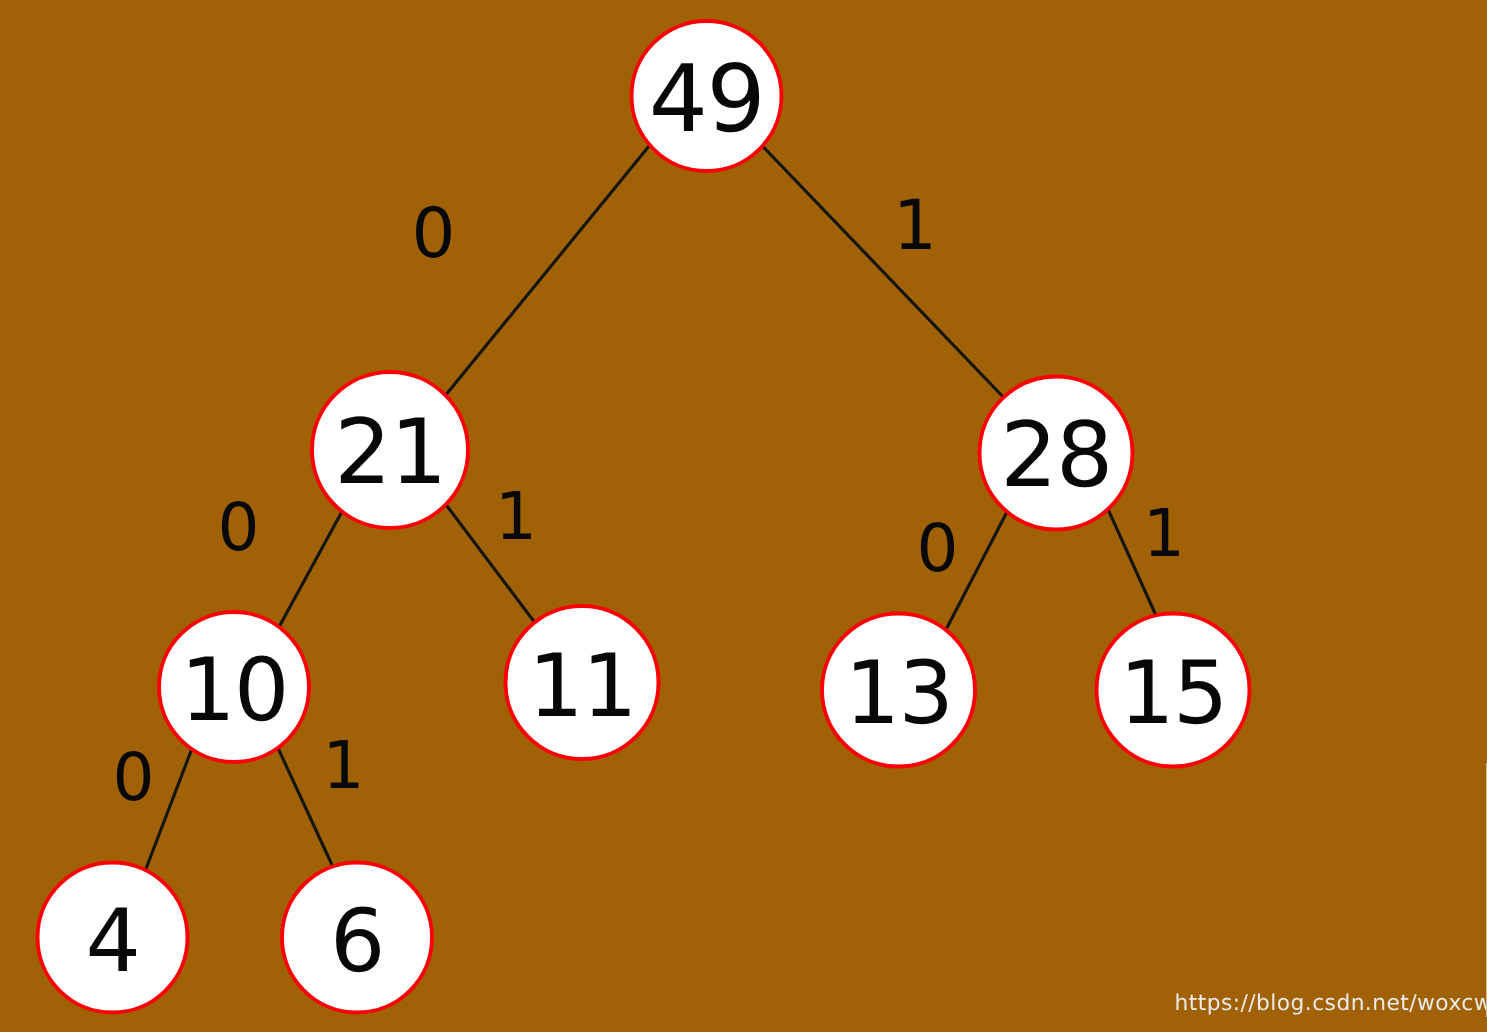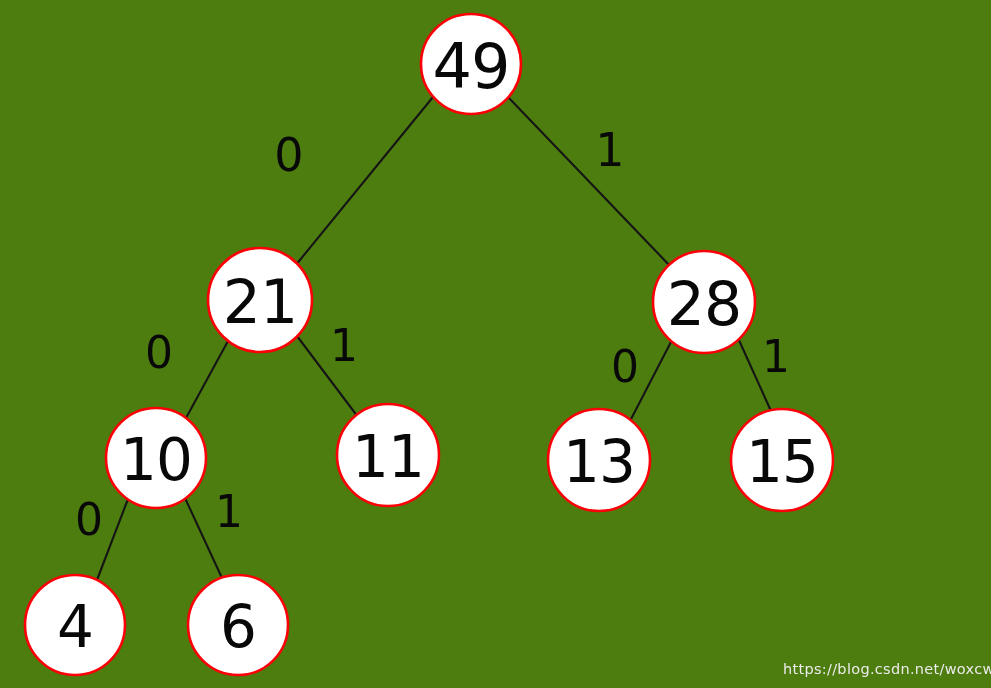--- a/index.html
+++ b/index.html
@@ -7,21 +7,21 @@
     padding: 0;
     background: #ffffff;
   }
   body {
     font-family: "Liberation Sans", sans-serif;
   }
   #canvas {
     position: relative;
     width: 991px;
     height: 688px;
-    background: #4d7c0f;
+    background: #a16207;
     overflow: hidden;
   }
   #tree-svg {
     position: absolute;
     left: 0;
     top: 0;
     width: 991px;
     height: 688px;
   }
   .edge-line {

